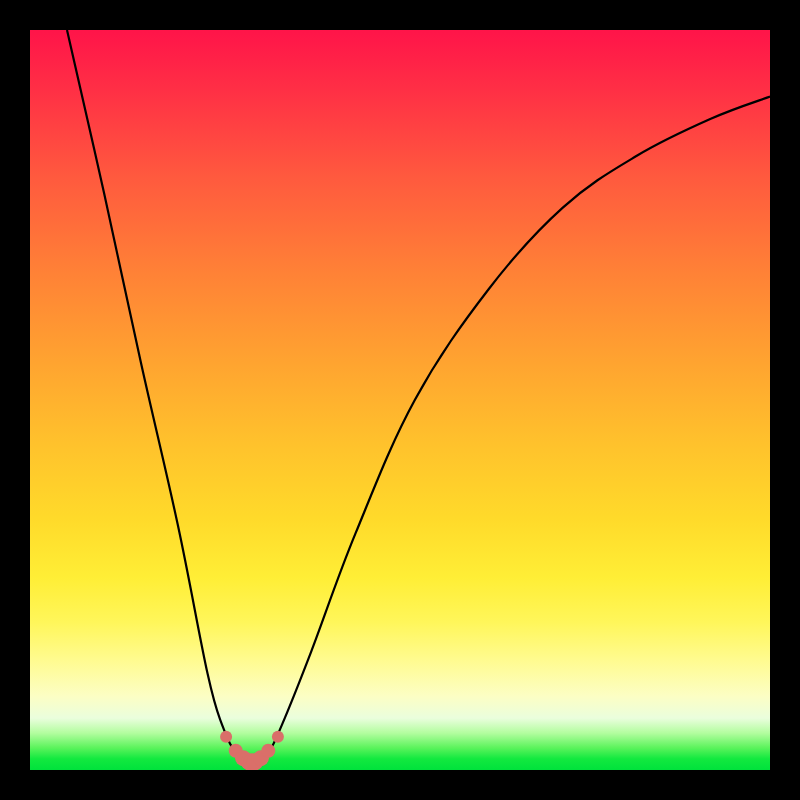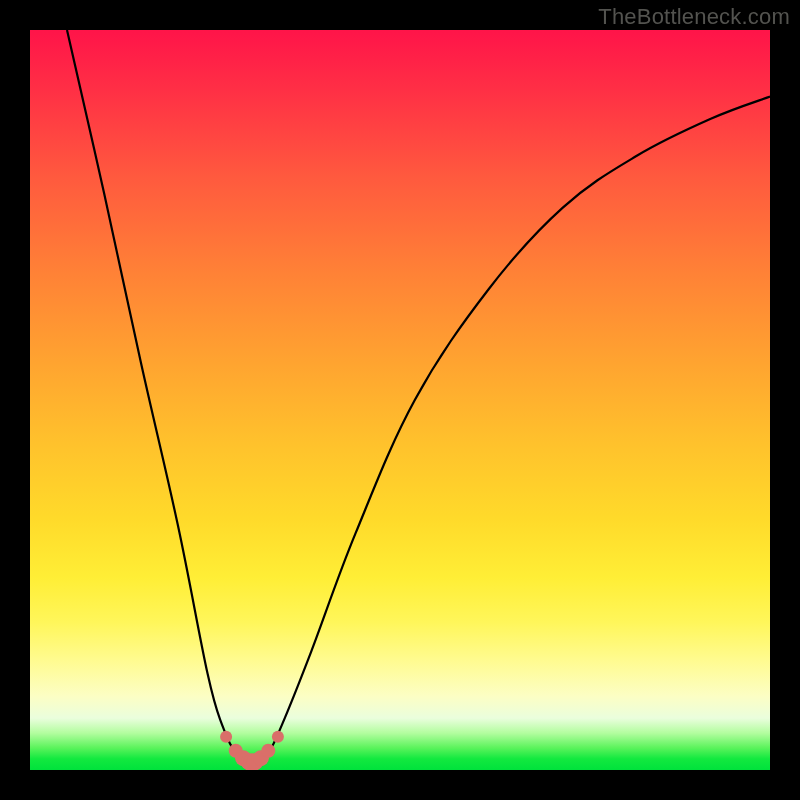--- a/index.html
+++ b/index.html
@@ -72,21 +72,20 @@
     height: 740px;
     z-index: 6;
     pointer-events: none;
   }
 </style>
 </head>
 <body>
 
 <div class="chart-wrap">
 
-  <div class="watermark">TheBottleneck.com</div>
 
   <div class="plot-area">
 
     <svg class="curve-svg" viewBox="0 0 740 740" preserveAspectRatio="none">
       <path id="curve-path" d="M 37.00 0.00 C 43.66 29.30, 60.68 102.86, 74.00 162.80 C 87.32 222.74, 97.68 273.06, 111.00 333.00 C 124.32 392.94, 136.01 439.86, 148.00 495.80 C 159.99 551.74, 169.61 607.84, 177.60 643.80 C 185.59 679.76, 187.07 680.95, 192.40 695.60 C 197.73 710.25, 201.87 718.54, 207.20 725.20 C 212.53 731.86, 216.67 732.60, 222.00 732.60 C 227.33 732.60, 231.47 731.86, 236.80 725.20 C 242.13 718.54, 243.61 714.25, 251.60 695.60 C 259.59 676.95, 267.88 656.23, 281.20 621.60 C 294.52 586.97, 306.95 548.49, 325.60 503.20 C 344.25 457.91, 360.82 413.96, 384.80 370.00 C 408.78 326.04, 432.16 293.63, 458.80 259.00 C 485.44 224.37, 506.16 201.58, 532.80 177.60 C 559.44 153.62, 580.16 141.78, 606.80 125.80 C 633.44 109.82, 656.82 99.46, 680.80 88.80 C 704.78 78.14, 729.34 70.60, 740.00 66.60" fill="none" stroke="#000000" stroke-width="2.2"></path>
     </svg>
 
     <svg class="markers-svg" viewBox="0 0 740 740" preserveAspectRatio="none">
       <g id="markers-group">
           <circle cx="196.10" cy="706.70" r="6" fill="#da6f69"></circle>

